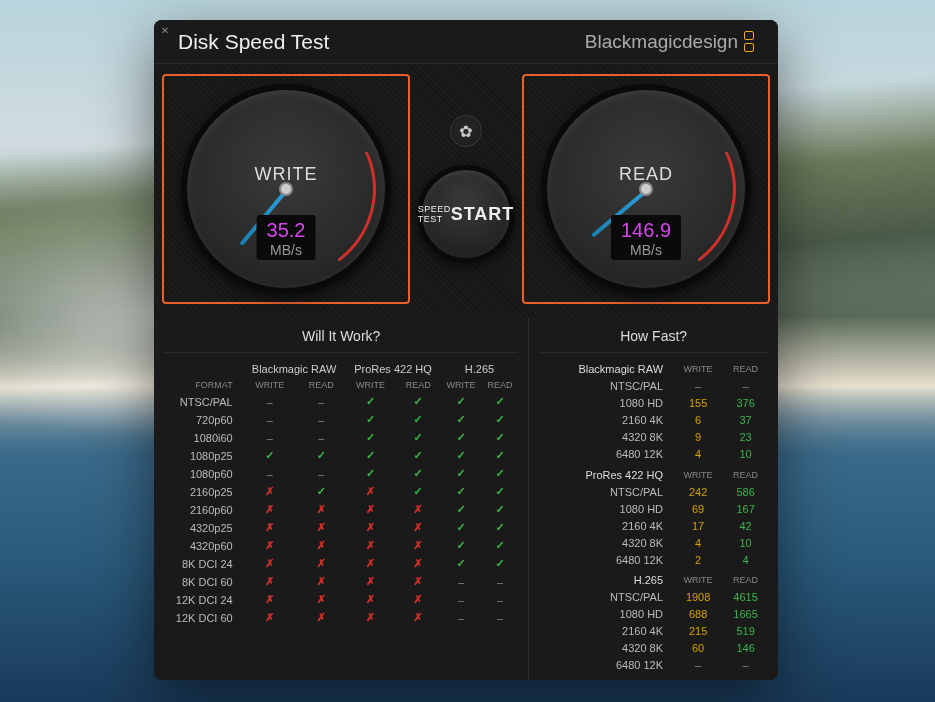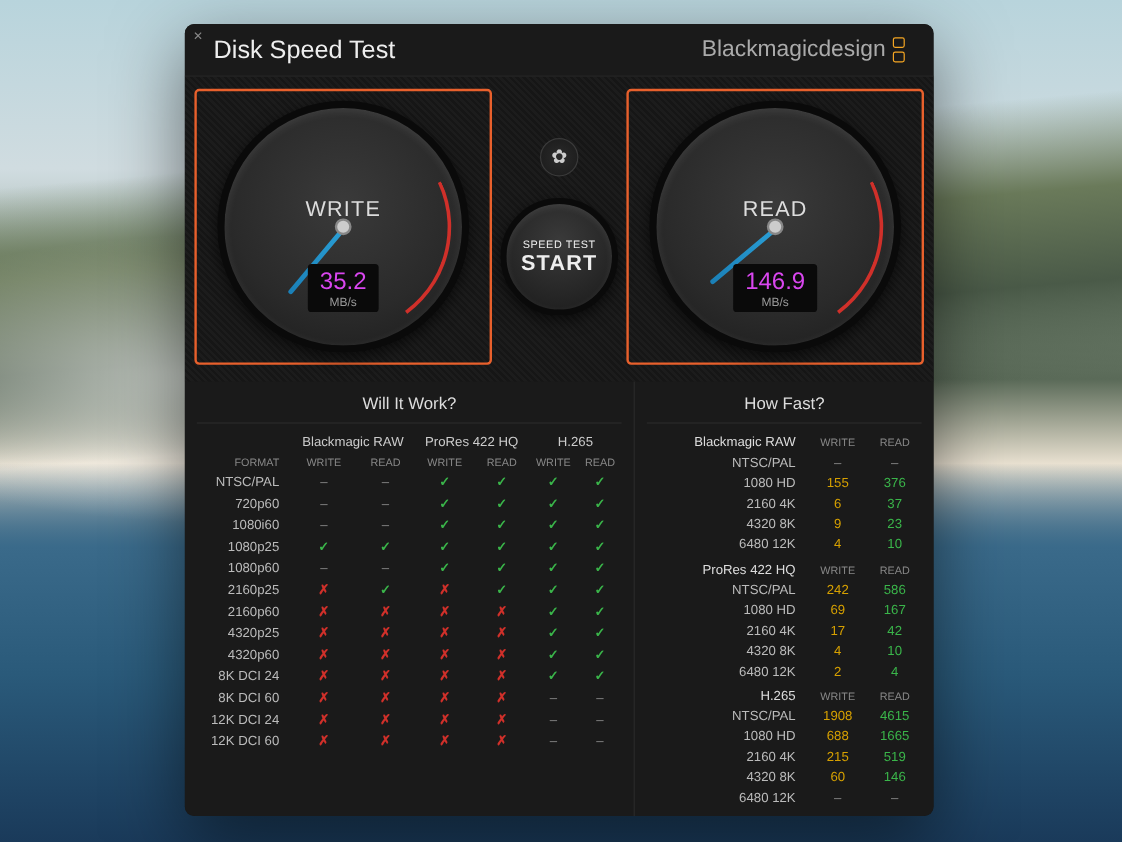--- a/index.html
+++ b/index.html
@@ -58,21 +58,21 @@
   box-shadow: inset 0 2px 8px rgba(255,255,255,0.1), 0 4px 12px rgba(0,0,0,0.6);
   position: relative;
   display: flex; flex-direction: column; align-items: center; justify-content: center;
 }
 .gauge-label { color: #ddd; font-size: 18px; font-weight: 500; letter-spacing: 1px; margin-top: -30px; }
 .gauge-value-box {
   position: absolute; bottom: 28px; left: 50%; transform: translateX(-50%);
   background: #0a0a0a; padding: 4px 10px 2px; border-radius: 3px; text-align: center;
 }
 .gauge-value { color: #d946ef; font-size: 20px; font-weight: 400; }
-.gauge-unit { color: #999; font-size: 10px; }
+.gauge-unit { color: #999; font-size: 14px; }
 .needle {
   position: absolute; top: 50%; left: 50%;
   width: 70px; height: 4px; background: linear-gradient(90deg, #2a9fd6, #1a7fb6);
   transform-origin: 0 50%;
   border-radius: 2px;
 }
 .needle.write { transform: rotate(130deg); }
 .needle.read { transform: rotate(140deg); }
 .needle-hub {
   position: absolute; top: 50%; left: 50%; width: 14px; height: 14px;
@@ -95,21 +95,21 @@
   background: radial-gradient(circle, #2a2a2a, #1a1a1a);
   border: 1px solid #3a3a3a; color: #ccc;
   display: flex; align-items: center; justify-content: center;
   cursor: pointer; font-size: 16px;
 }
 .start-btn {
   width: 98px; height: 98px; border-radius: 50%;
   background: radial-gradient(circle at 50% 35%, #3a3a3a, #1a1a1a);
   border: 5px solid #0a0a0a;
   box-shadow: inset 0 2px 6px rgba(255,255,255,0.1), 0 4px 12px rgba(0,0,0,0.6);
-  display: flex; flex-direction: column; align-items: center; justify-content: center;
+  display: flex; align-items: center; justify-content: center;
   cursor: pointer; color: #eee;
 }
 .start-btn .top { font-size: 9px; letter-spacing: 0.5px; }
 .start-btn .main { font-size: 18px; font-weight: 600; letter-spacing: 1px; }
 
 .tables { display: flex; background: #1a1a1a; }
 .panel { flex: 1; padding: 0 10px 10px; }
 .panel + .panel { border-left: 1px solid #2a2a2a; }
 .panel-title {
   text-align: center; color: #ddd; font-size: 14px;

